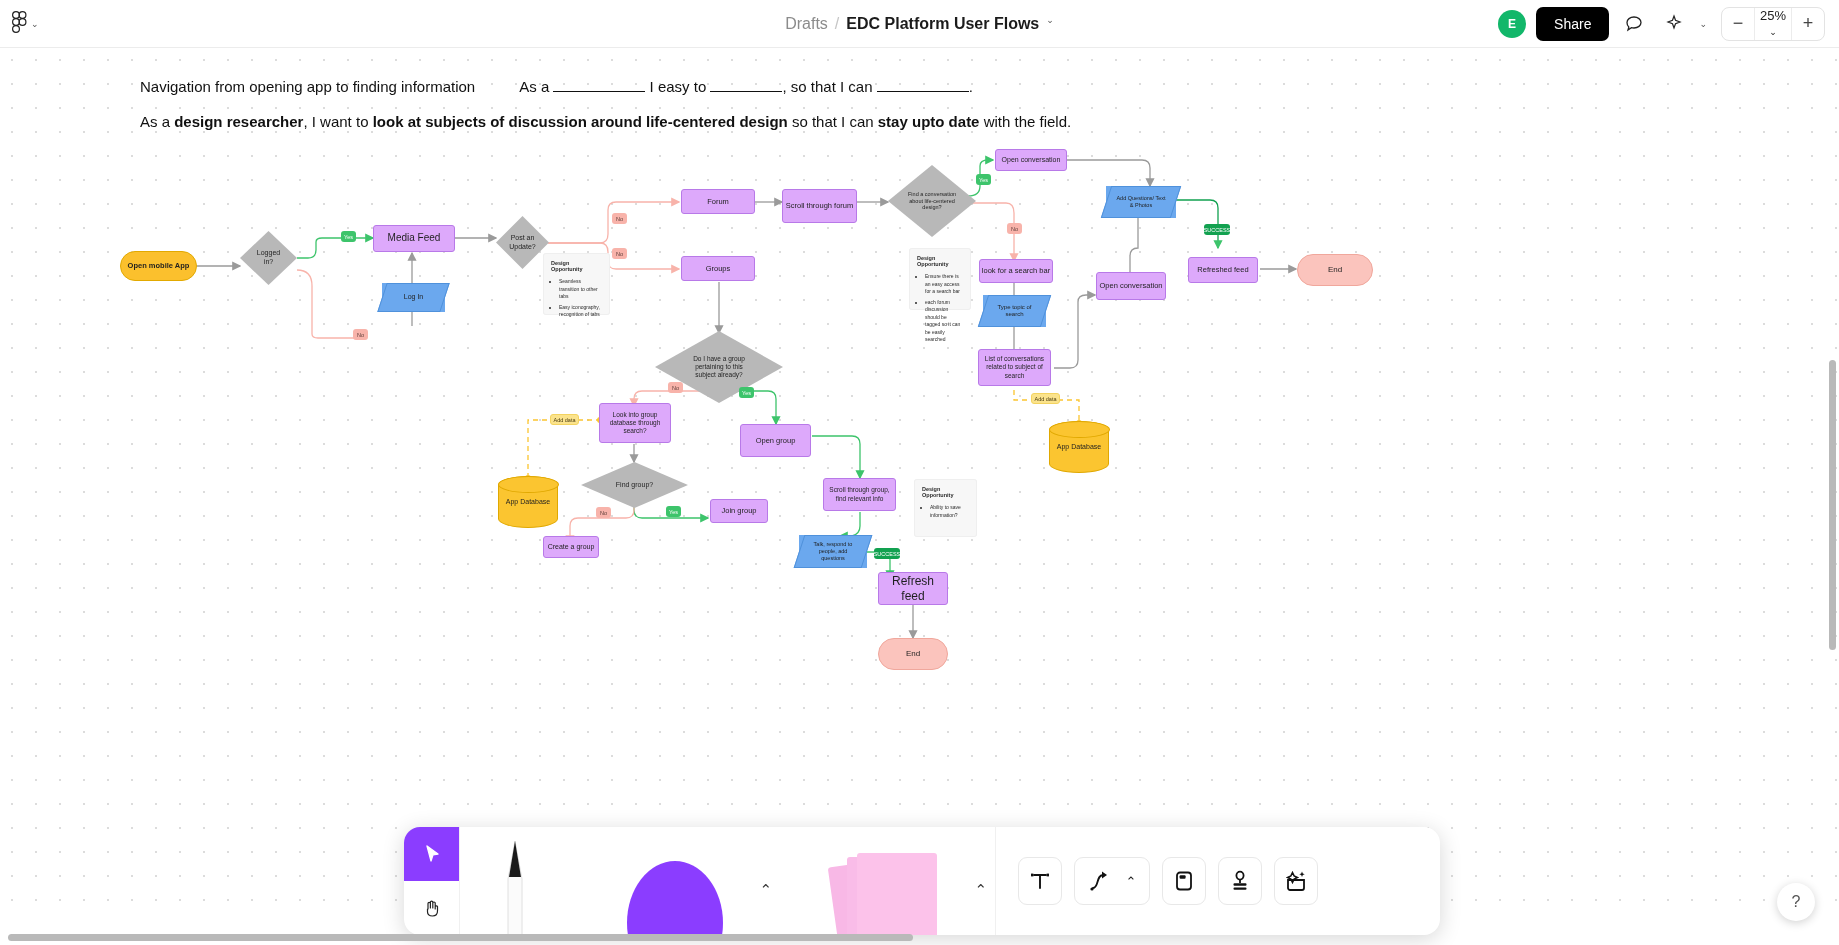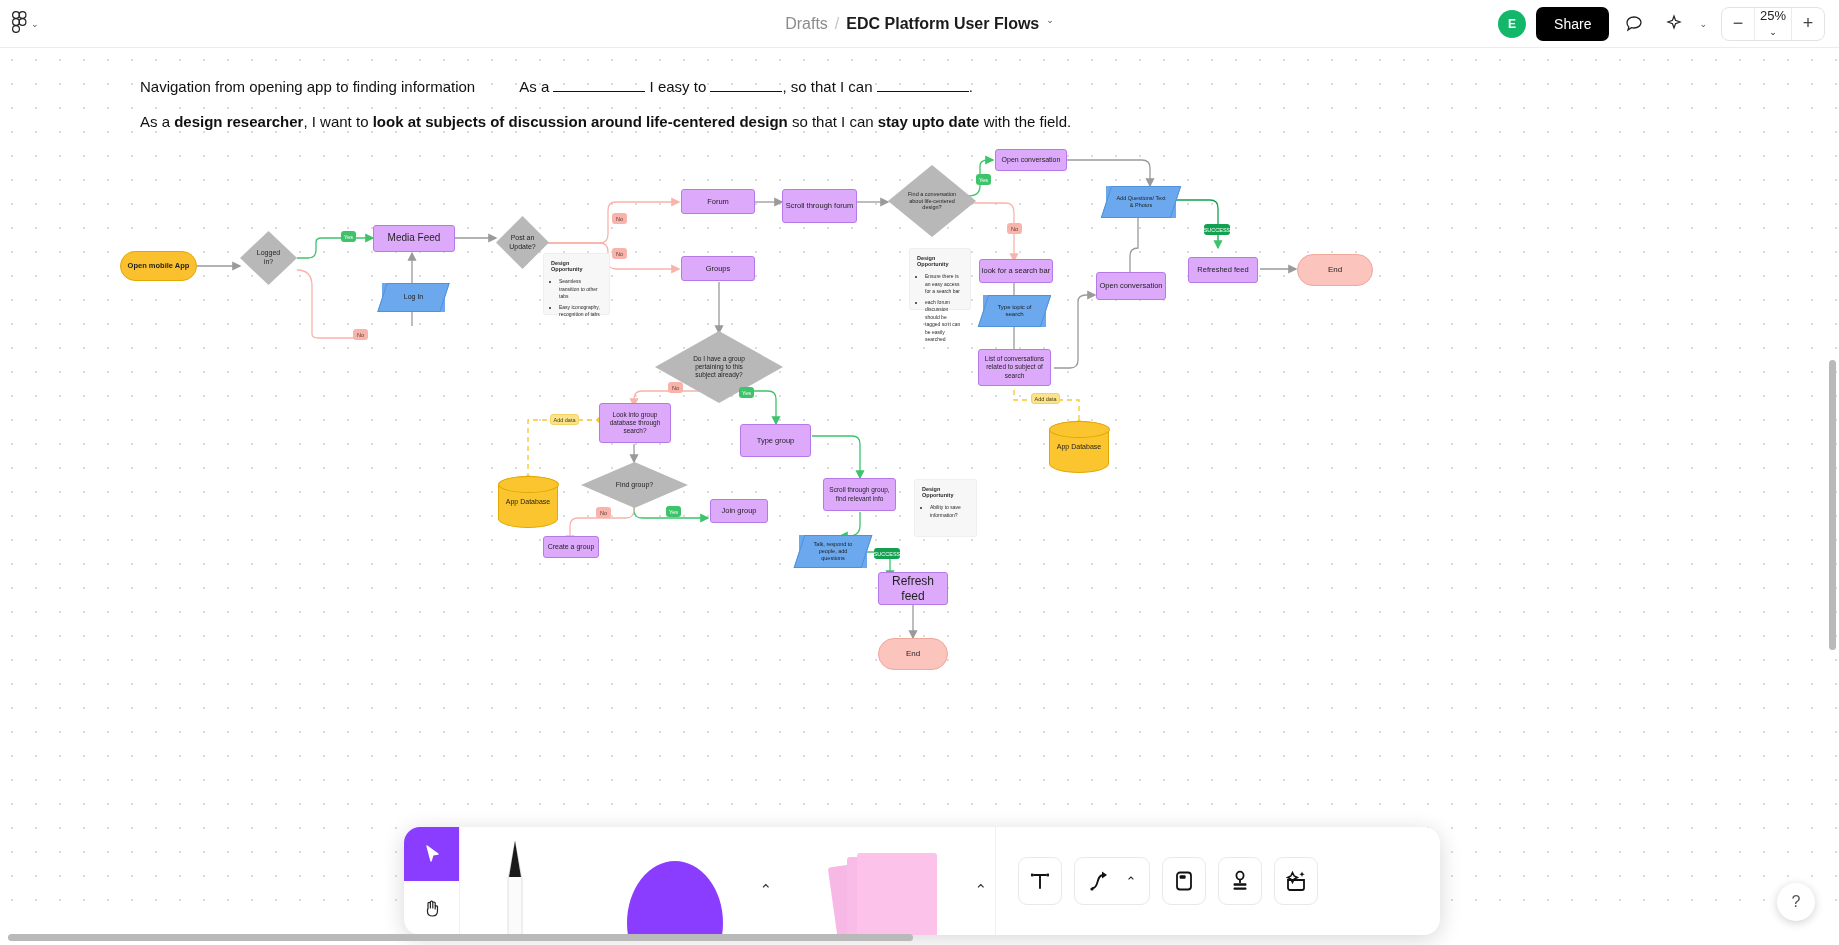--- a/index.html
+++ b/index.html
@@ -362,21 +362,21 @@
 
   <div class="node n-diamond" style="left:655px;top:283px;width:128px;height:72px;font-size:6.5px">
     <span style="max-width:70px">Do I have a group pertaining to this subject already?</span>
   </div>
 
   <div class="node n-rect" style="left:599px;top:355px;width:72px;height:40px;font-size:6.5px">
     <span style="max-width:64px">Look into group database through search?</span>
   </div>
 
   <div class="node n-rect" style="left:740px;top:376px;width:71px;height:33px;font-size:7.5px">
-    <span>Type group</span>
+    <span>Open group</span>
   </div>
 
   <div class="node n-diamond" style="left:581px;top:414px;width:107px;height:46px;font-size:7px">
     <span>Find group?</span>
   </div>
 
   <div class="node n-rect" style="left:710px;top:451px;width:58px;height:24px;font-size:7.5px">
     <span>Join group</span>
   </div>
 

